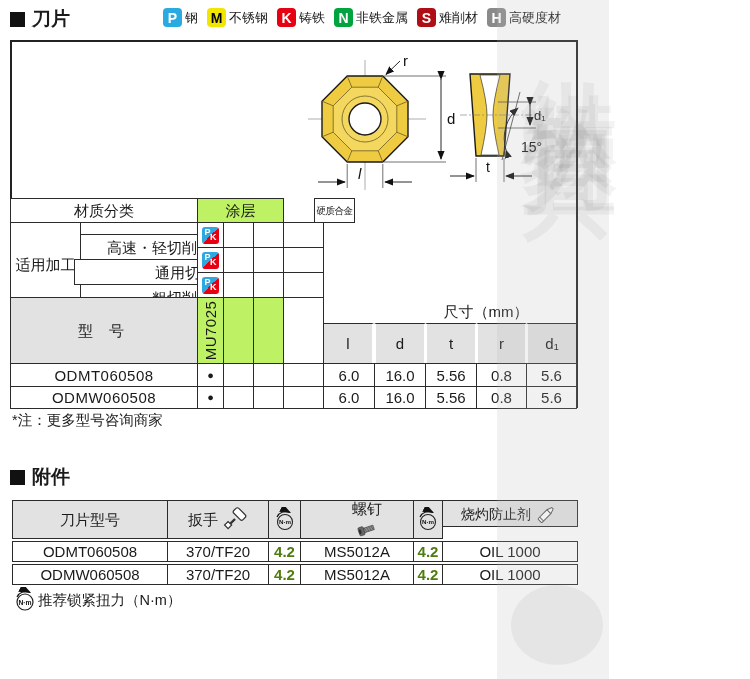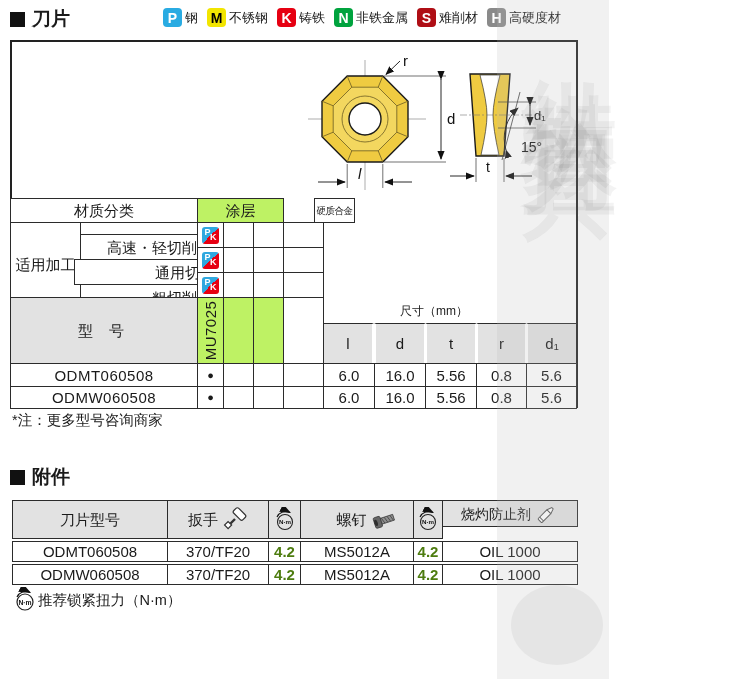--- a/index.html
+++ b/index.html
@@ -21,21 +21,21 @@
          font-weight:bold;font-size:14px;}
   .leg-label{font-size:13px;}
   .pk{width:17px;height:17px;border-radius:3px;position:relative;flex:0 0 auto;
       background:linear-gradient(135deg,#2FA8DF 0 50%,#E60012 50% 100%);}
   .pk .p{position:absolute;left:2.5px;top:1.5px;color:#fff;font-weight:bold;font-size:9px;}
   .pk .k{position:absolute;right:2.5px;bottom:1.5px;color:#fff;font-weight:bold;font-size:9px;}
   .vtext{transform:rotate(-90deg);white-space:nowrap;font-size:15px;letter-spacing:0.5px;}
   .dimh{position:absolute;box-sizing:border-box;background:#E2E2E2;display:flex;align-items:center;justify-content:center;
         font-size:15px;border-top:1px solid #2b2b2b;border-bottom:1px solid #2b2b2b;
         border-left:2px solid #fff;border-right:2px solid #fff;}
-  .dims-title{position:absolute;text-align:left;font-size:12px;}
+  .dims-title{position:absolute;text-align:center;font-size:15px;}
   .note{position:absolute;font-size:14.5px;}
   .foot{position:absolute;display:flex;align-items:center;gap:0;font-size:14.5px;}
   .wm{position:absolute;left:497px;top:0;width:112px;height:679px;background:rgba(185,185,185,0.20);
       z-index:6;pointer-events:none;}
   .wm-text{position:absolute;left:10px;top:4px;height:670px;writing-mode:vertical-rl;text-orientation:upright;
       font-size:94px;font-weight:bold;letter-spacing:14px;color:rgba(80,80,80,0.07);}
   .wm-circle{position:absolute;left:14px;top:585px;width:92px;height:80px;border-radius:50%;
       background:rgba(150,150,150,0.12);}
   svg text{font-family:"Liberation Sans","DejaVu Sans",sans-serif;fill:#111;}
 </style>
@@ -232,21 +232,21 @@
       </g>
     </svg>
   </div>
   <div class="cell gry" style="left:268px;top:500px;width:33px;height:39px;">
     <svg width="26" height="26" viewBox="0 0 26 26">
       <path d="M5,10 A9.5,9.5 0 0 1 18,5.5" fill="none" stroke="#111" stroke-width="1.1" marker-end="url(#ar)"></path>
       <circle cx="13" cy="15" r="7.5" fill="none" stroke="#222" stroke-width="1.1"></circle>
       <text x="13" y="17.3" font-size="6.2" font-weight="bold" text-anchor="middle">N·m</text>
     </svg>
   </div>
-  <div class="cell gry" style="left:300px;top:500px;width:134px;height:39px;gap:5px;">
+  <div class="cell gry" style="left:300px;top:500px;width:134px;height:39px;gap:5px;flex-direction:column;">
     <span>螺钉</span>
     <svg width="26" height="22" viewBox="0 0 26 22">
       <g transform="rotate(-18 13 11)">
         <rect x="8" y="8" width="14" height="6" fill="#8f8f8f" stroke="#333" stroke-width="0.7"></rect>
         <line x1="10" y1="8" x2="12" y2="14" stroke="#4d4d4d" stroke-width="0.9"></line>
         <line x1="13" y1="8" x2="15" y2="14" stroke="#4d4d4d" stroke-width="0.9"></line>
         <line x1="16" y1="8" x2="18" y2="14" stroke="#4d4d4d" stroke-width="0.9"></line>
         <line x1="19" y1="8" x2="21" y2="14" stroke="#4d4d4d" stroke-width="0.9"></line>
         <rect x="2" y="5.5" width="7" height="11" rx="1.5" fill="#666" stroke="#333" stroke-width="0.7"></rect>
         <ellipse cx="3.6" cy="11" rx="1.7" ry="3.2" fill="#2e2e2e"></ellipse>

